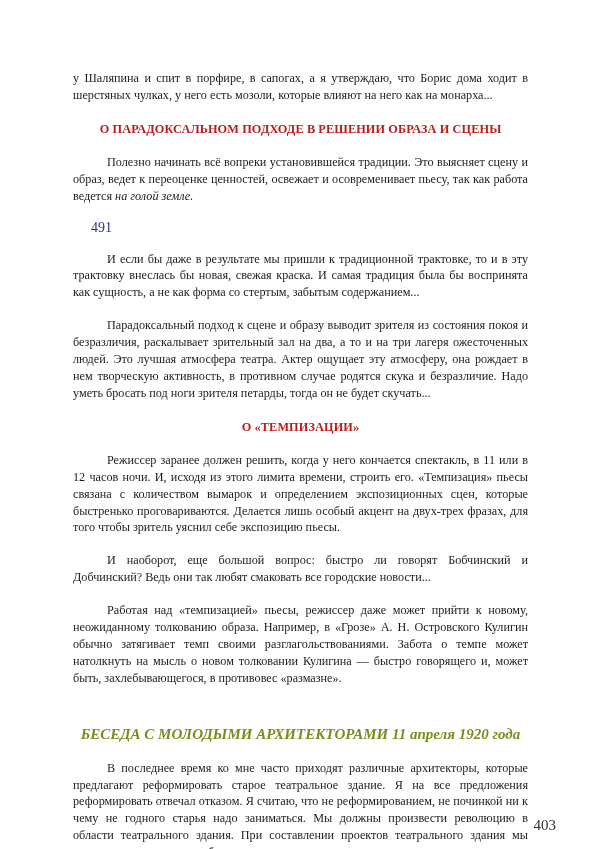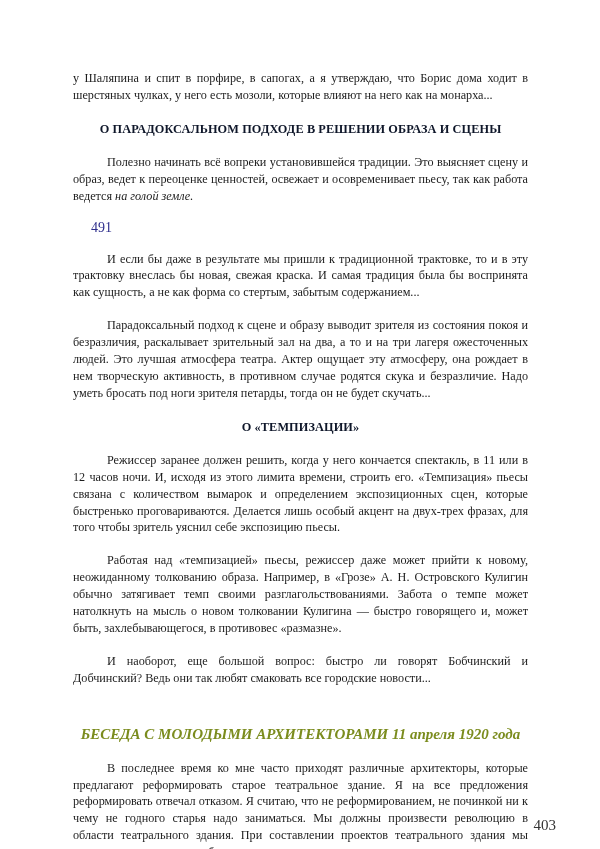--- a/index.html
+++ b/index.html
@@ -6,21 +6,21 @@
     body { width: 600px; height: 849px; position: relative; overflow: hidden; }
     .page {
       position: absolute; left: 57px; top: 54px; width: 487px;
       font-family: "Liberation Serif", serif; font-size: 12.2px; line-height: 16.9px;
       color: #1c1c1c;
     }
     p { margin: 16px; text-align: justify; }
     p.ind { text-indent: 34px; }
     .marker { color: #2e2e8c; font-size: 14px; line-height: 14px; padding-left: 34px; margin: 0; }
     h2.sub {
-      margin: 12px; text-align: center; color: #0f172a; font-weight: bold;
+      margin: 12px; text-align: center; color: #b91c1c; font-weight: bold;
       font-size: 12.3px; line-height: 18px; letter-spacing: 0.1px;
     }
     h2.sub.first { margin-top: 11px; margin-bottom: 0; }
     h2.sub.second { margin-top: 12px; margin-bottom: 1px; }
     h1.chapter {
       margin: 38px 0 2px 0; text-align: center; color: #7b8c1e; font-weight: bold;
       font-style: italic; font-size: 15px; line-height: 19px;
     }
     .folio {
       position: absolute; right: 44px; top: 817px;
@@ -35,22 +35,22 @@
   <p>у Шаляпина и спит в порфире, в сапогах, а я утверждаю, что Борис дома ходит в шерстяных чулках, у него есть мозоли, которые влияют на него как на монарха...</p>
 
   <h2 class="sub first">О ПАРАДОКСАЛЬНОМ ПОДХОДЕ В РЕШЕНИИ ОБРАЗА И СЦЕНЫ</h2>
   <p class="ind"><span>Полезно начинать всё вопреки установившейся традиции. Это выясняет сцену и образ, ведет к переоценке ценностей, освежает и осовременивает пьесу, так как работа ведется </span><em>на голой земле.</em></p>
   <div class="marker">491</div>
   <p class="ind">И если бы даже в результате мы пришли к традиционной трактовке, то и в эту трактовку внеслась бы новая, свежая краска. И самая традиция была бы воспринята как сущность, а не как форма со стертым, забытым содержанием...</p>
   <p class="ind">Парадоксальный подход к сцене и образу выводит зрителя из состояния покоя и безразличия, раскалывает зрительный зал на два, а то и на три лагеря ожесточенных людей. Это лучшая атмосфера театра. Актер ощущает эту атмосферу, она рождает в нем творческую активность, в противном случае родятся скука и безразличие. Надо уметь бросать под ноги зрителя петарды, тогда он не будет скучать...</p>
 
   <h2 class="sub second">О «ТЕМПИЗАЦИИ»</h2>
   <p class="ind">Режиссер заранее должен решить, когда у него кончается спектакль, в 11 или в 12 часов ночи. И, исходя из этого лимита времени, строить его. «Темпизация» пьесы связана с количеством вымарок и определением экспозиционных сцен, которые быстренько проговариваются. Делается лишь особый акцент на двух-трех фразах, для того чтобы зритель уяснил себе экспозицию пьесы.</p>
+  <p class="ind">И наоборот, еще большой вопрос: быстро ли говорят Бобчинский и Добчинский? Ведь они так любят смаковать все городские новости...</p>
   <p class="ind">Работая над «темпизацией» пьесы, режиссер даже может прийти к новому, неожиданному толкованию образа. Например, в «Грозе» А. Н. Островского Кулигин обычно затягивает темп своими разглагольствованиями. Забота о темпе может натолкнуть на мысль о новом толковании Кулигина — быстро говорящего и, может быть, захлебывающегося, в противовес «размазне».</p>
-  <p class="ind">И наоборот, еще большой вопрос: быстро ли говорят Бобчинский и Добчинский? Ведь они так любят смаковать все городские новости...</p>
 
   <h1 class="chapter">БЕСЕДА С МОЛОДЫМИ АРХИТЕКТОРАМИ 11 апреля 1920 года</h1>
   <p class="ind">В последнее время ко мне часто приходят различные архитекторы, которые предлагают реформировать старое театральное здание. Я на все предложения реформировать отвечал отказом. Я считаю, что не реформированием, не починкой ни к чему не годного старья надо заниматься. Мы должны произвести революцию в области театрального здания. При составлении проектов театрального здания мы должны перепрыгнуть объективные данные современности с помощью прогноза. Наша установка в проектировании должна быть на замечательное будущее, лет на сто вперед. Наш проект должен отталкиваться не от существующих зданий Большого, Малого или Художественного театров, ибо эти здания жалки, — он должен быть почти фантастическим, утопичным. Если у нас будет такой проект, мы произведем революцию в этом вопросе. Этот проект будет наша программа-максимум. Но есть ведь и</p>
   <div class="marker">492</div>
   <p>программа-минимум. Мы будем иметь от чего отступать. Мы сдвинем вопрос с мертвой точки. Я намечу сейчас ряд утопических задач, которые вы переведете на конкретный язык.</p>
   <p class="ind">До сих пор принято делить театральное здание на зрительный зал и сцену. Этот укоренившийся взгляд мы считаем неверным. Мы сегодня должны сказать: есть одно здание, одно целое — театр. Нет пассивного зрителя и активного актера. Сегодняшний зритель — завтра участник зрелища. Мне надо для постановки массовой сцены 700 — 1000 человек, чтобы они продефилировали на сцене. В сегодняшних условиях театрального здания я</p>
 </div>
 
 <div class="folio">403</div>
 

